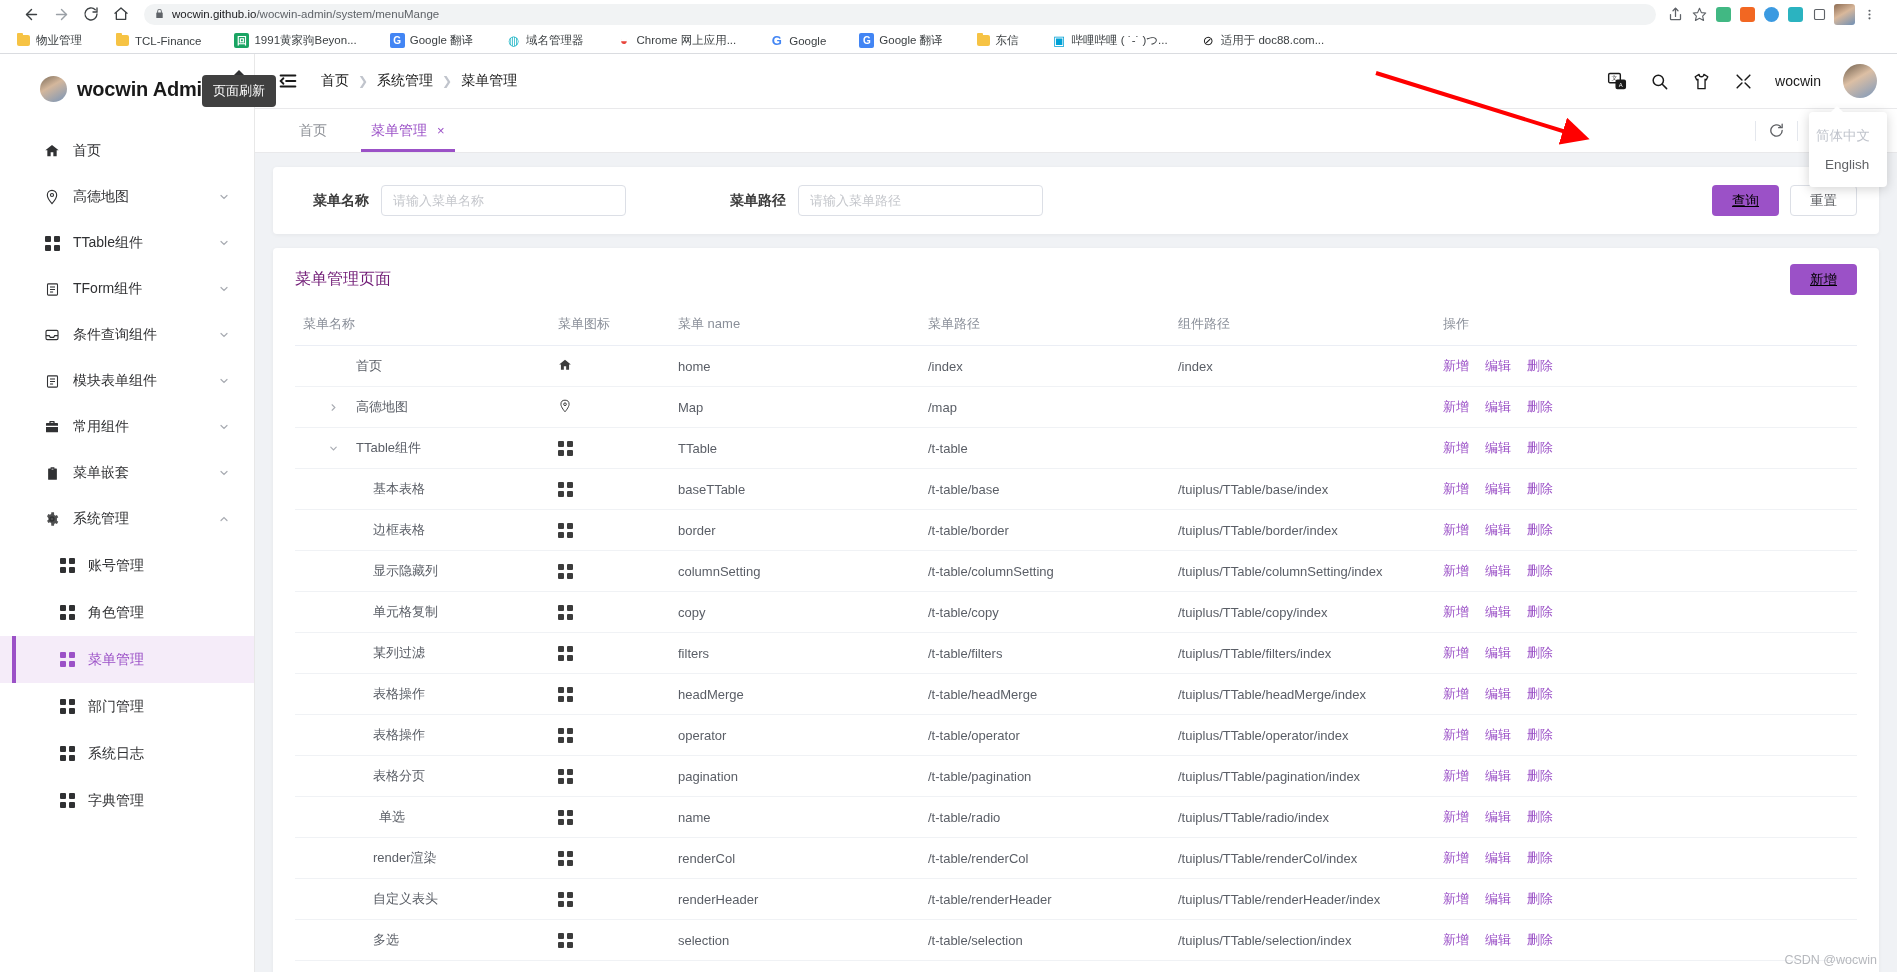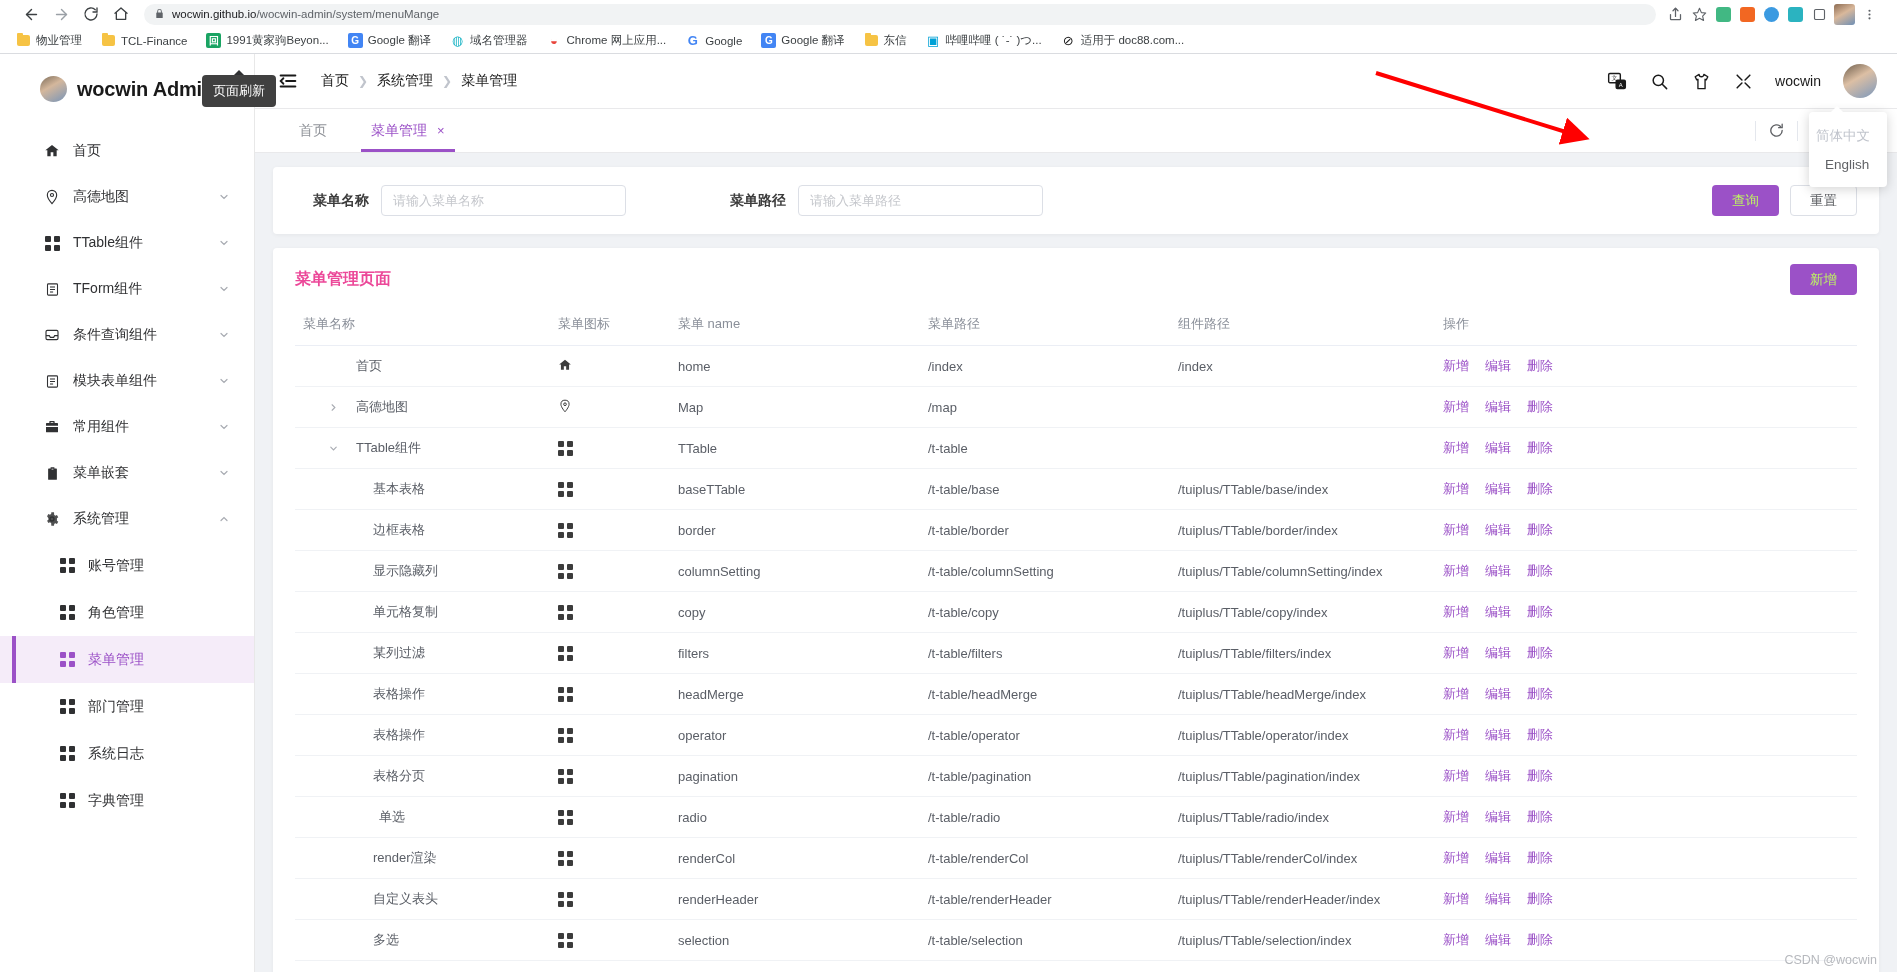--- a/index.html
+++ b/index.html
@@ -40,21 +40,21 @@
   }
   .ext-sq { width: 15px; height: 15px; border-radius: 3px; }
   .avatar-chrome {
     width: 21px; height: 21px; border-radius: 3px;
     background: linear-gradient(150deg,#8c6b52 0%,#d9b89b 45%,#6e8fb5 100%);
   }
 
   
   .bookmarks-row {
     height: 26px; display: flex; align-items: center;
-    padding: 0 9px; gap: 5px; border-bottom: 1px solid #dadce0;
+    padding: 0 9px; gap: 19px; border-bottom: 1px solid #dadce0;
     background: #fff; overflow: hidden;
   }
   .bm {
     display: flex; align-items: center; gap: 5px;
     padding: 2px 7px; border-radius: 4px; flex: none;
     font-size: 11.5px; color: #3c4043; white-space: nowrap;
   }
   .bm-ico {
     width: 15px; height: 15px; flex: none; display: flex;
     align-items: center; justify-content: center;
@@ -190,27 +190,27 @@
     font-family: inherit;
   }
   .form-input::placeholder { color: #c5c7cc; }
   .gap { width: 86px; }
   .search-actions { margin-left: auto; display: flex; gap: 11px; }
   .btn {
     height: 31px; padding: 0 19px; border-radius: 4px; font-size: 13.5px;
     cursor: pointer; border: 1px solid transparent; font-family: inherit;
     display: flex; align-items: center;
   }
-  .btn-primary { background: #9b51c7; color: #bef264; }
+  .btn-primary { background: #9b51c7; color: #000000; text-decoration: underline; }
   .btn-default { background: #fff; color: #606266; border-color: #dcdfe6; }
 
   
   .table-card { padding: 16px 22px 0 22px; height: 100%; }
   .table-head-row { display: flex; align-items: center; margin-bottom: 14px; }
-  .table-title { font-size: 16px; font-weight: bold; color: #ec4899; }
+  .table-title { font-size: 16px; font-weight: normal; color: #701a75; }
   .btn-add { margin-left: auto; }
 
   table.data { width: 100%; border-collapse: collapse; table-layout: fixed; }
   table.data th {
     text-align: left; font-weight: normal; font-size: 13px;
     color: #8a8f99; padding: 6px 8px 12px 8px;
     border-bottom: 1px solid #ebeef5;
   }
   table.data td {
     font-size: 13px; color: #5a5e66; padding: 11px 8px;
@@ -1016,21 +1016,21 @@
                     <span class="expander"></span>
                     <span style="margin-left: 20px;">单选</span>
                   </div>
                 </td>
                 <td class="icon-cell"><span style="display: inline-block;"><span class="grid-ico" style="color:#3c3c3c;display:inline-grid;vertical-align:middle">
                       <i></i>
                       <i></i>
                       <i></i>
                       <i></i>
                     </span></span></td>
-                <td>radio</td>
+                <td>name</td>
                 <td>/t-table/radio</td>
                 <td>/tuiplus/TTable/radio/index</td>
                 <td>
                   <div class="op-links">
                     <span class="op-link">新增</span>
                     <span class="op-link">编辑</span>
                     <span class="op-link">删除</span>
                   </div>
                 </td>
               </tr>

